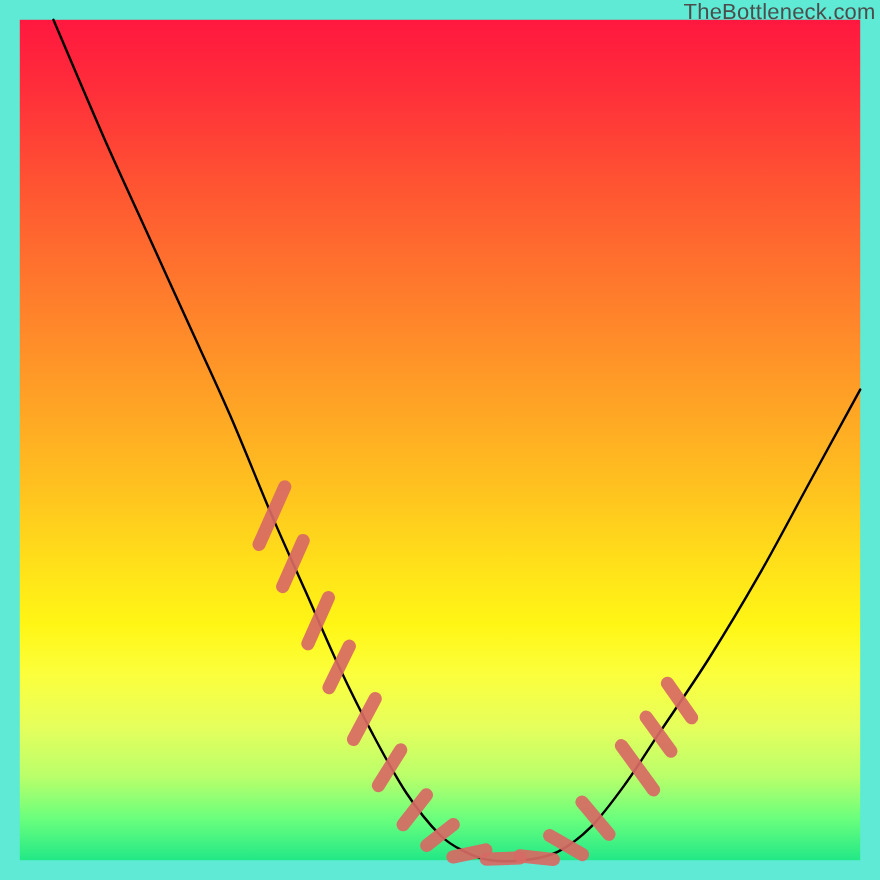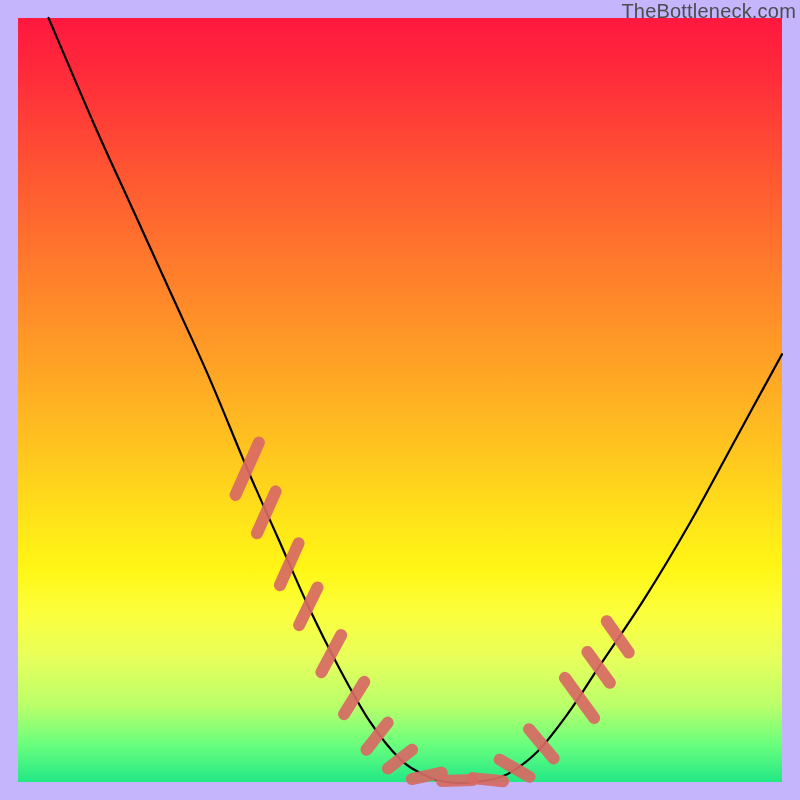--- a/index.html
+++ b/index.html
@@ -8,21 +8,21 @@
     width: 800px;
     height: 800px;
     background: #000;
     overflow: hidden;
     font-family: Arial, Helvetica, sans-serif;
   }
   .frame {
     position: relative;
     width: 800px;
     height: 800px;
-    background: #c4b5fd;
+    background: #5eead4;
   }
   .plot {
     position: absolute;
     left: 18px;
     top: 18px;
     width: 764px;
     height: 764px;
     background: linear-gradient(to bottom,
       #ff183f 0%,
       #ff2d3a 8%,

